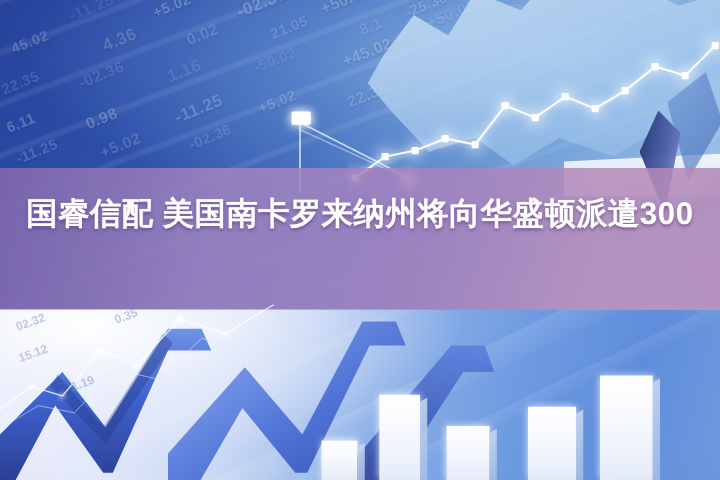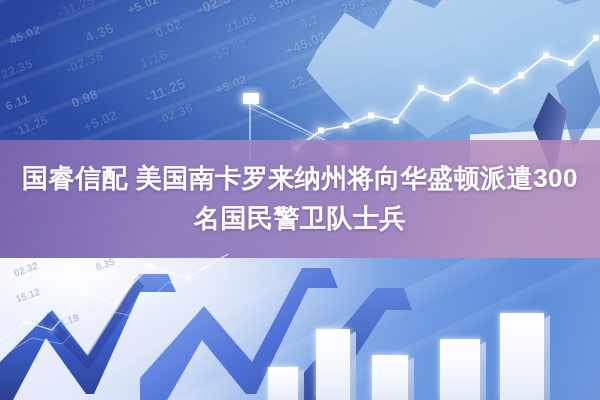--- a/index.html
+++ b/index.html
@@ -272,21 +272,20 @@
 
   <div id="slab"></div>
   <div id="wedge2"></div>
   <div id="wedge"></div>
 
   <div id="band"></div>
   <div id="bandsheen"></div>
 
   <div id="title">
     <span class="ln">国睿信配 美国南卡罗来纳州将向华盛顿派遣300</span>
-    <span class="ln">名国民警卫队士兵</span>
   </div>
 
   <div id="floor"></div>
   <div id="floorribbons">
       <div class="fr" style="left: -40px; top: 120px; width: 520px; height: 16px; transform: rotate(-26deg); opacity: 0.3;"></div>
       <div class="fr" style="left: 40px; top: 140px; width: 560px; height: 10px; transform: rotate(-26deg); opacity: 0.22;"></div>
       <div class="fr" style="left: 160px; top: 150px; width: 480px; height: 22px; transform: rotate(-26deg); opacity: 0.26;"></div>
       <div class="fr" style="left: 260px; top: 160px; width: 420px; height: 12px; transform: rotate(-26deg); opacity: 0.2;"></div>
       <div class="fr" style="left: -20px; top: 100px; width: 300px; height: 8px; transform: rotate(-26deg); opacity: 0.18;"></div>
     </div>

